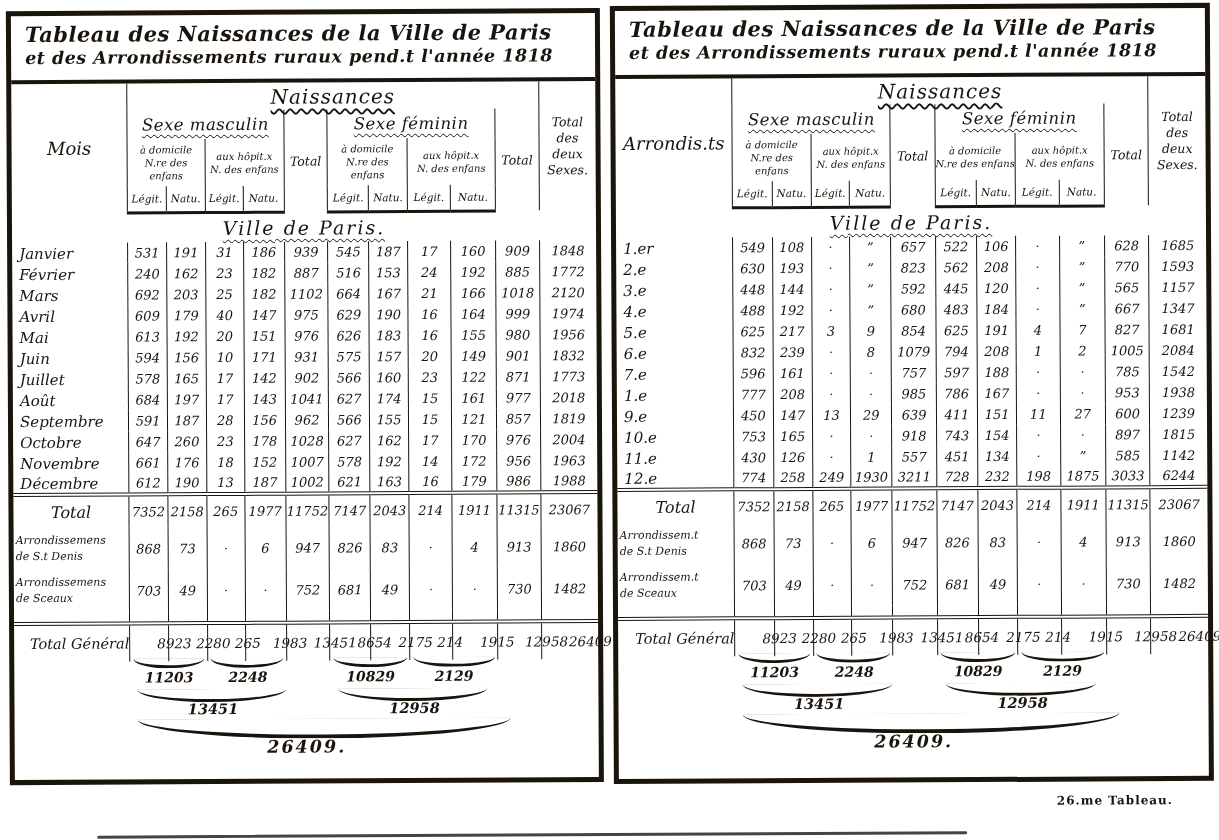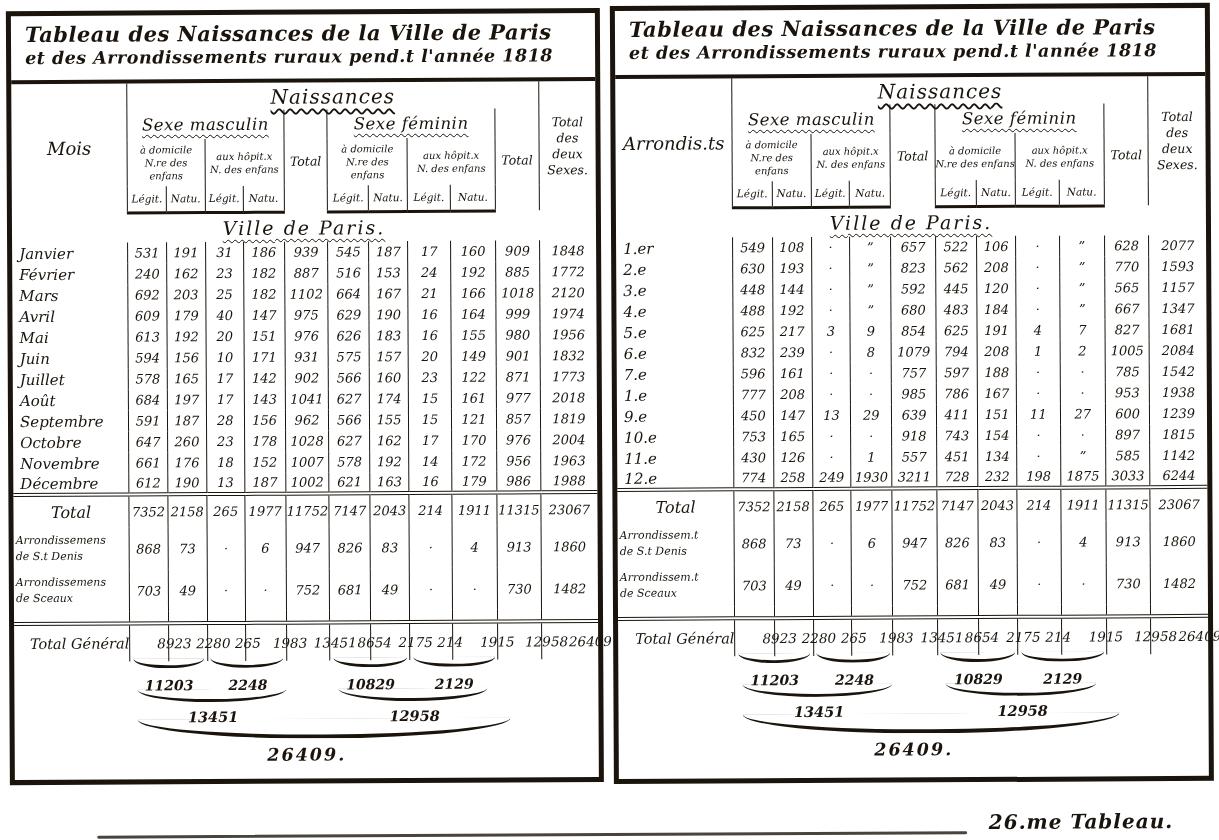--- a/index.html
+++ b/index.html
@@ -76,35 +76,35 @@
   tr.total-row td.lbl{text-align:center;font-size:16px;padding-left:0;}
   tr.named-row{height:42px;}
   tr.named-row td.lbl{font-size:11px;line-height:1.45;padding-left:2px;}
   tr.spacer-row{height:12px;}
   tr.grand-row{height:38px;}
   tr.grand-row td{border-top:4px double var(--ink);font-size:13.5px;padding-left:27px;}
   tr.grand-row td.lbl{font-size:14.5px;text-align:right;padding-left:0;white-space:nowrap;}
   .brace-zone{position:relative;height:102px;font-style:italic;}
   .bnum{
     position:absolute;transform:translateX(-50%);
-    font-size:14px;font-weight:bold;white-space:nowrap;margin-top:8px;
+    font-size:14px;font-weight:bold;white-space:nowrap;
   }
   .bnum.l1{top:8px;}
   .bnum.l2{top:39px;font-size:14.5px;}
   .bnum.l3{top:76px;left:50%;font-size:17.5px;letter-spacing:2px;text-align:right;}
   .arc{
     position:absolute;border-bottom:3px solid var(--ink);
     border-radius:0 0 50% 50% / 0 0 100% 100%;
   }
   .arc.sm{top:-3px;height:7px;}
   .arc.mid{top:28px;height:10px;border-bottom-width:3.5px;}
   .arc.big{top:58px;height:16px;left:21%;width:64%;border-bottom-width:4.5px;}
   .footer-note{
     position:absolute;right:48px;top:796px;
-    font-style:italic;font-size:20px;font-weight:bold;letter-spacing:1px;margin-top:16px;
+    font-size:12px;font-weight:bold;letter-spacing:1px;
   }
   .smudge{
     position:absolute;left:95px;top:833px;width:870px;height:3px;
     background:var(--ink);border-radius:2px;opacity:.8;
   }
 </style>
 </head>
 <body>
 
 <div class="scan">
@@ -494,21 +494,21 @@
             <td class="num">549</td>
             <td class="num">108</td>
             <td class="num">·</td>
             <td class="num">”</td>
             <td class="num totcol">657</td>
             <td class="num">522</td>
             <td class="num">106</td>
             <td class="num">·</td>
             <td class="num">”</td>
             <td class="num totcol">628</td>
-            <td class="num grandcol">2077</td>
+            <td class="num grandcol">1685</td>
           </tr>
           <tr class="data-row">
             <td class="lbl">2.e</td>
             <td class="num">630</td>
             <td class="num">193</td>
             <td class="num">·</td>
             <td class="num">”</td>
             <td class="num totcol">823</td>
             <td class="num">562</td>
             <td class="num">208</td>

